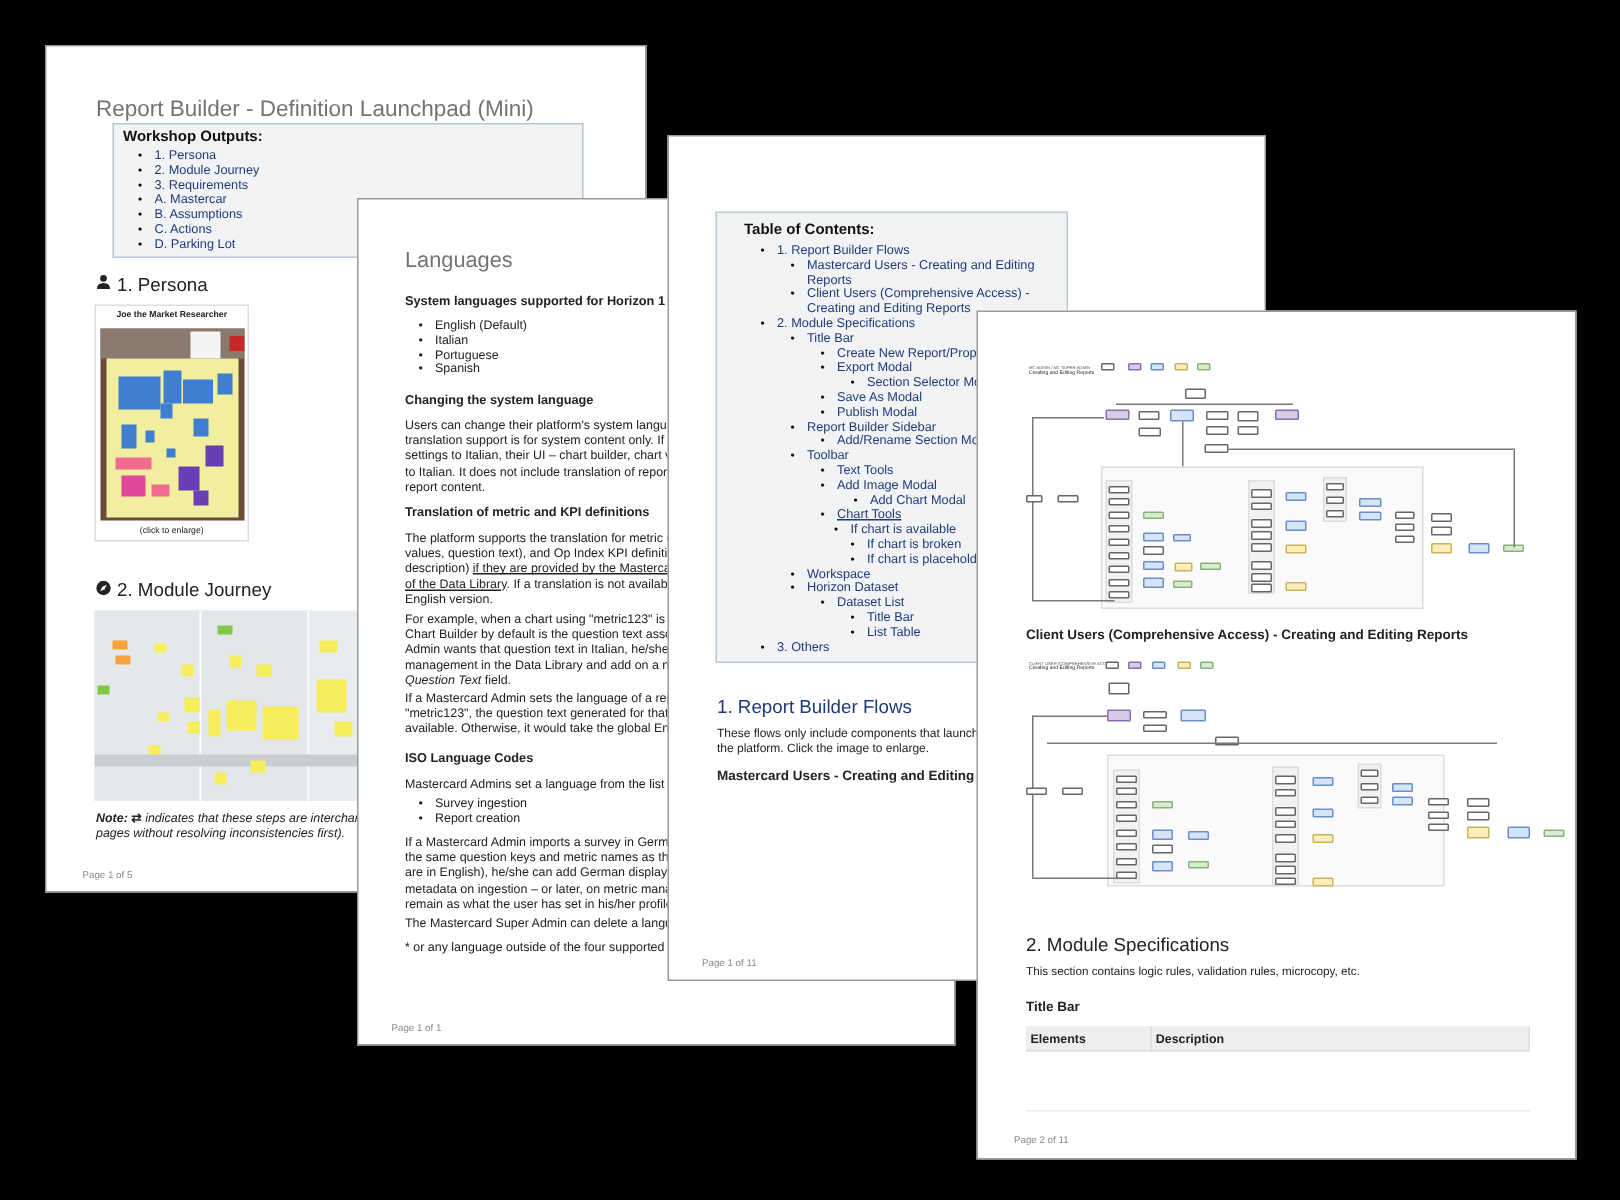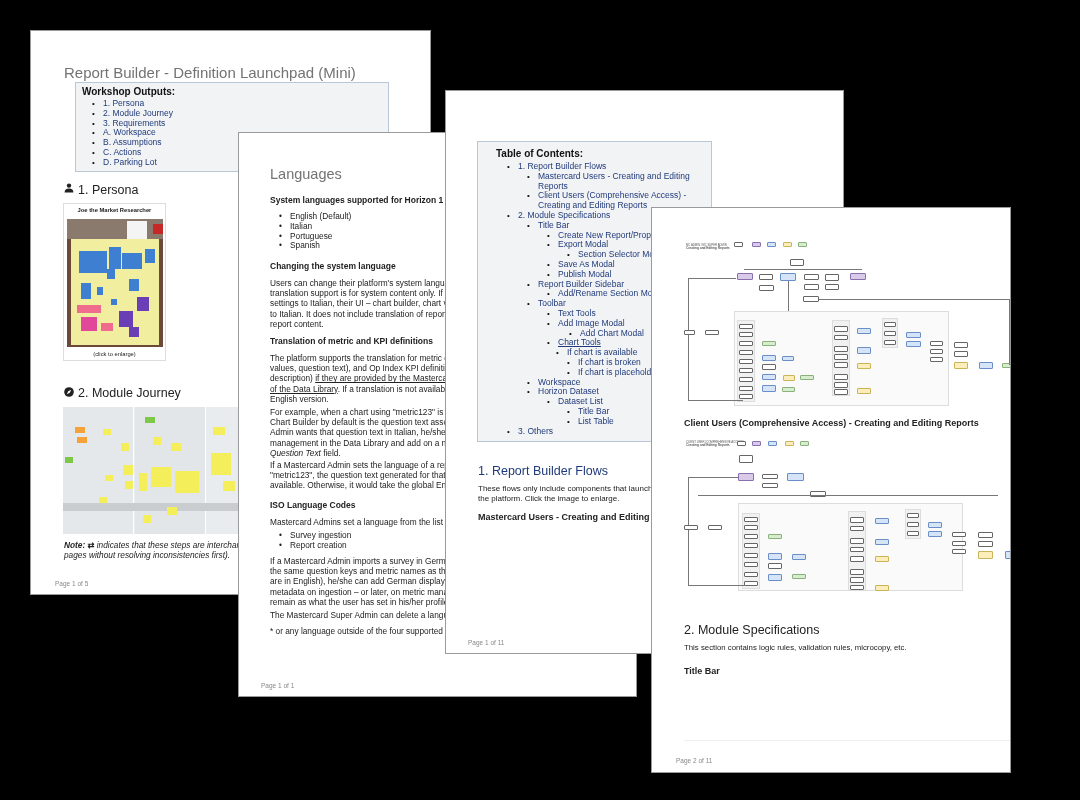--- a/index.html
+++ b/index.html
@@ -2,21 +2,21 @@
 <html><head>
 <meta charset="utf-8">
 <style>
   * { box-sizing: border-box; margin: 0; padding: 0; }
   html, body { width: 1080px; height: 800px; background: #000; overflow: hidden; }
   body { position: relative; font-family: "Liberation Sans", sans-serif; color: #222; }
   .page { position: absolute; background: #fff; border: 1px solid #9a9a9a; overflow: hidden; }
   .p1 { left: 30px; top: 30px; width: 401px; height: 565px; z-index: 1; }
   .p2 { left: 238px; top: 132px; width: 399px; height: 565px; z-index: 2; }
   .p3 { left: 445px; top: 90px; width: 399px; height: 564px; z-index: 3; }
-  .p4 { left: 651px; top: 207px; width: 360px; height: 566px; z-index: 4; }
+  .p4 { left: 651px; top: 207px; width: 400px; height: 566px; z-index: 4; }
   .ptitle { position: absolute; font-size: 15px; color: #737373; white-space: nowrap; }
   .footer { position: absolute; font-size: 6.5px; color: #888; }
   .toc { position: absolute; background: #f2f3f5; border: 1px solid #b9c6d6; }
   .toc-h { font-size: 10px; font-weight: bold; color: #111; }
   ul.tl { list-style: none; }
   ul.tl li { font-size: 8.5px; color: #1f3a7a; line-height: 9.8px; position: relative; padding-left: 0; }
   ul.tl li::before { content: "•"; position: absolute; left: -11px; color: #111; font-size: 8px; }
   .h2 { position: absolute; font-size: 12.5px; color: #222; white-space: nowrap; }
   .h3 { position: absolute; font-size: 8.5px; font-weight: bold; color: #222; white-space: nowrap; }
   .para { position: absolute; font-size: 8.3px; line-height: 10.2px; color: #222; white-space: nowrap; }
@@ -42,21 +42,21 @@
 <body>
 
 <div class="page p1">
   <div class="ptitle" style="left:33px;top:33px;">Report Builder - Definition Launchpad (Mini)</div>
   <div class="toc" style="left:44px;top:51px;width:314px;height:90px;">
     <div class="toc-h" style="position:absolute;left:6px;top:3px;">Workshop Outputs:</div>
     <ul class="tl" style="position:absolute;left:27px;top:16px;">
       <li>1. Persona</li>
       <li>2. Module Journey</li>
       <li>3. Requirements</li>
-      <li>A. Workspace</li>
+      <li>A. Mastercar</li>
       <li>B. Assumptions</li>
       <li>C. Actions</li>
       <li>D. Parking Lot</li>
     </ul>
   </div>
 
   <div class="h2" style="left:33px;top:151px;">
     <span style="display:inline-block;vertical-align:1px;margin-right:4px;">
       <svg width="10" height="10" viewBox="0 0 10 10">
           <circle cx="5" cy="2.6" r="2.2" fill="#222"></circle>
@@ -378,15 +378,23 @@
     <div class="node" style="left:296px;top:108px;width:15px;height:6px;"></div>
     <div class="node y" style="left:296px;top:118px;width:15px;height:8px;"></div>
     <div class="node b" style="left:323px;top:118px;width:15px;height:8px;"></div>
     <div class="node g" style="left:347px;top:120px;width:14px;height:5px;"></div>
     <div class="ln" style="left:6px;top:152px;width:58px;height:0.6px;"></div>
   </div>
 
   <div class="h2" style="left:32px;top:415px;">2. Module Specifications</div>
   <div class="para" style="left:32px;top:435px;font-size:7.8px;">This section contains logic rules, validation rules, microcopy, etc.</div>
   <div class="h3" style="left:32px;top:458px;font-size:9px;">Title Bar</div>
+  <table class="tbl" style="left:32px;top:476px;width:336px;">
+    <thead>
+      <tr>
+        <th style="width:83px;">Elements</th>
+        <th>Description</th>
+      </tr>
+    </thead>
+  </table>
   <div style="position:absolute;left:32px;top:532px;width:336px;height:1px;background:#eee;"></div>
   <div class="footer" style="left:24px;top:549px;">Page 2 of 11</div>
 </div>
 
 </body></html>

